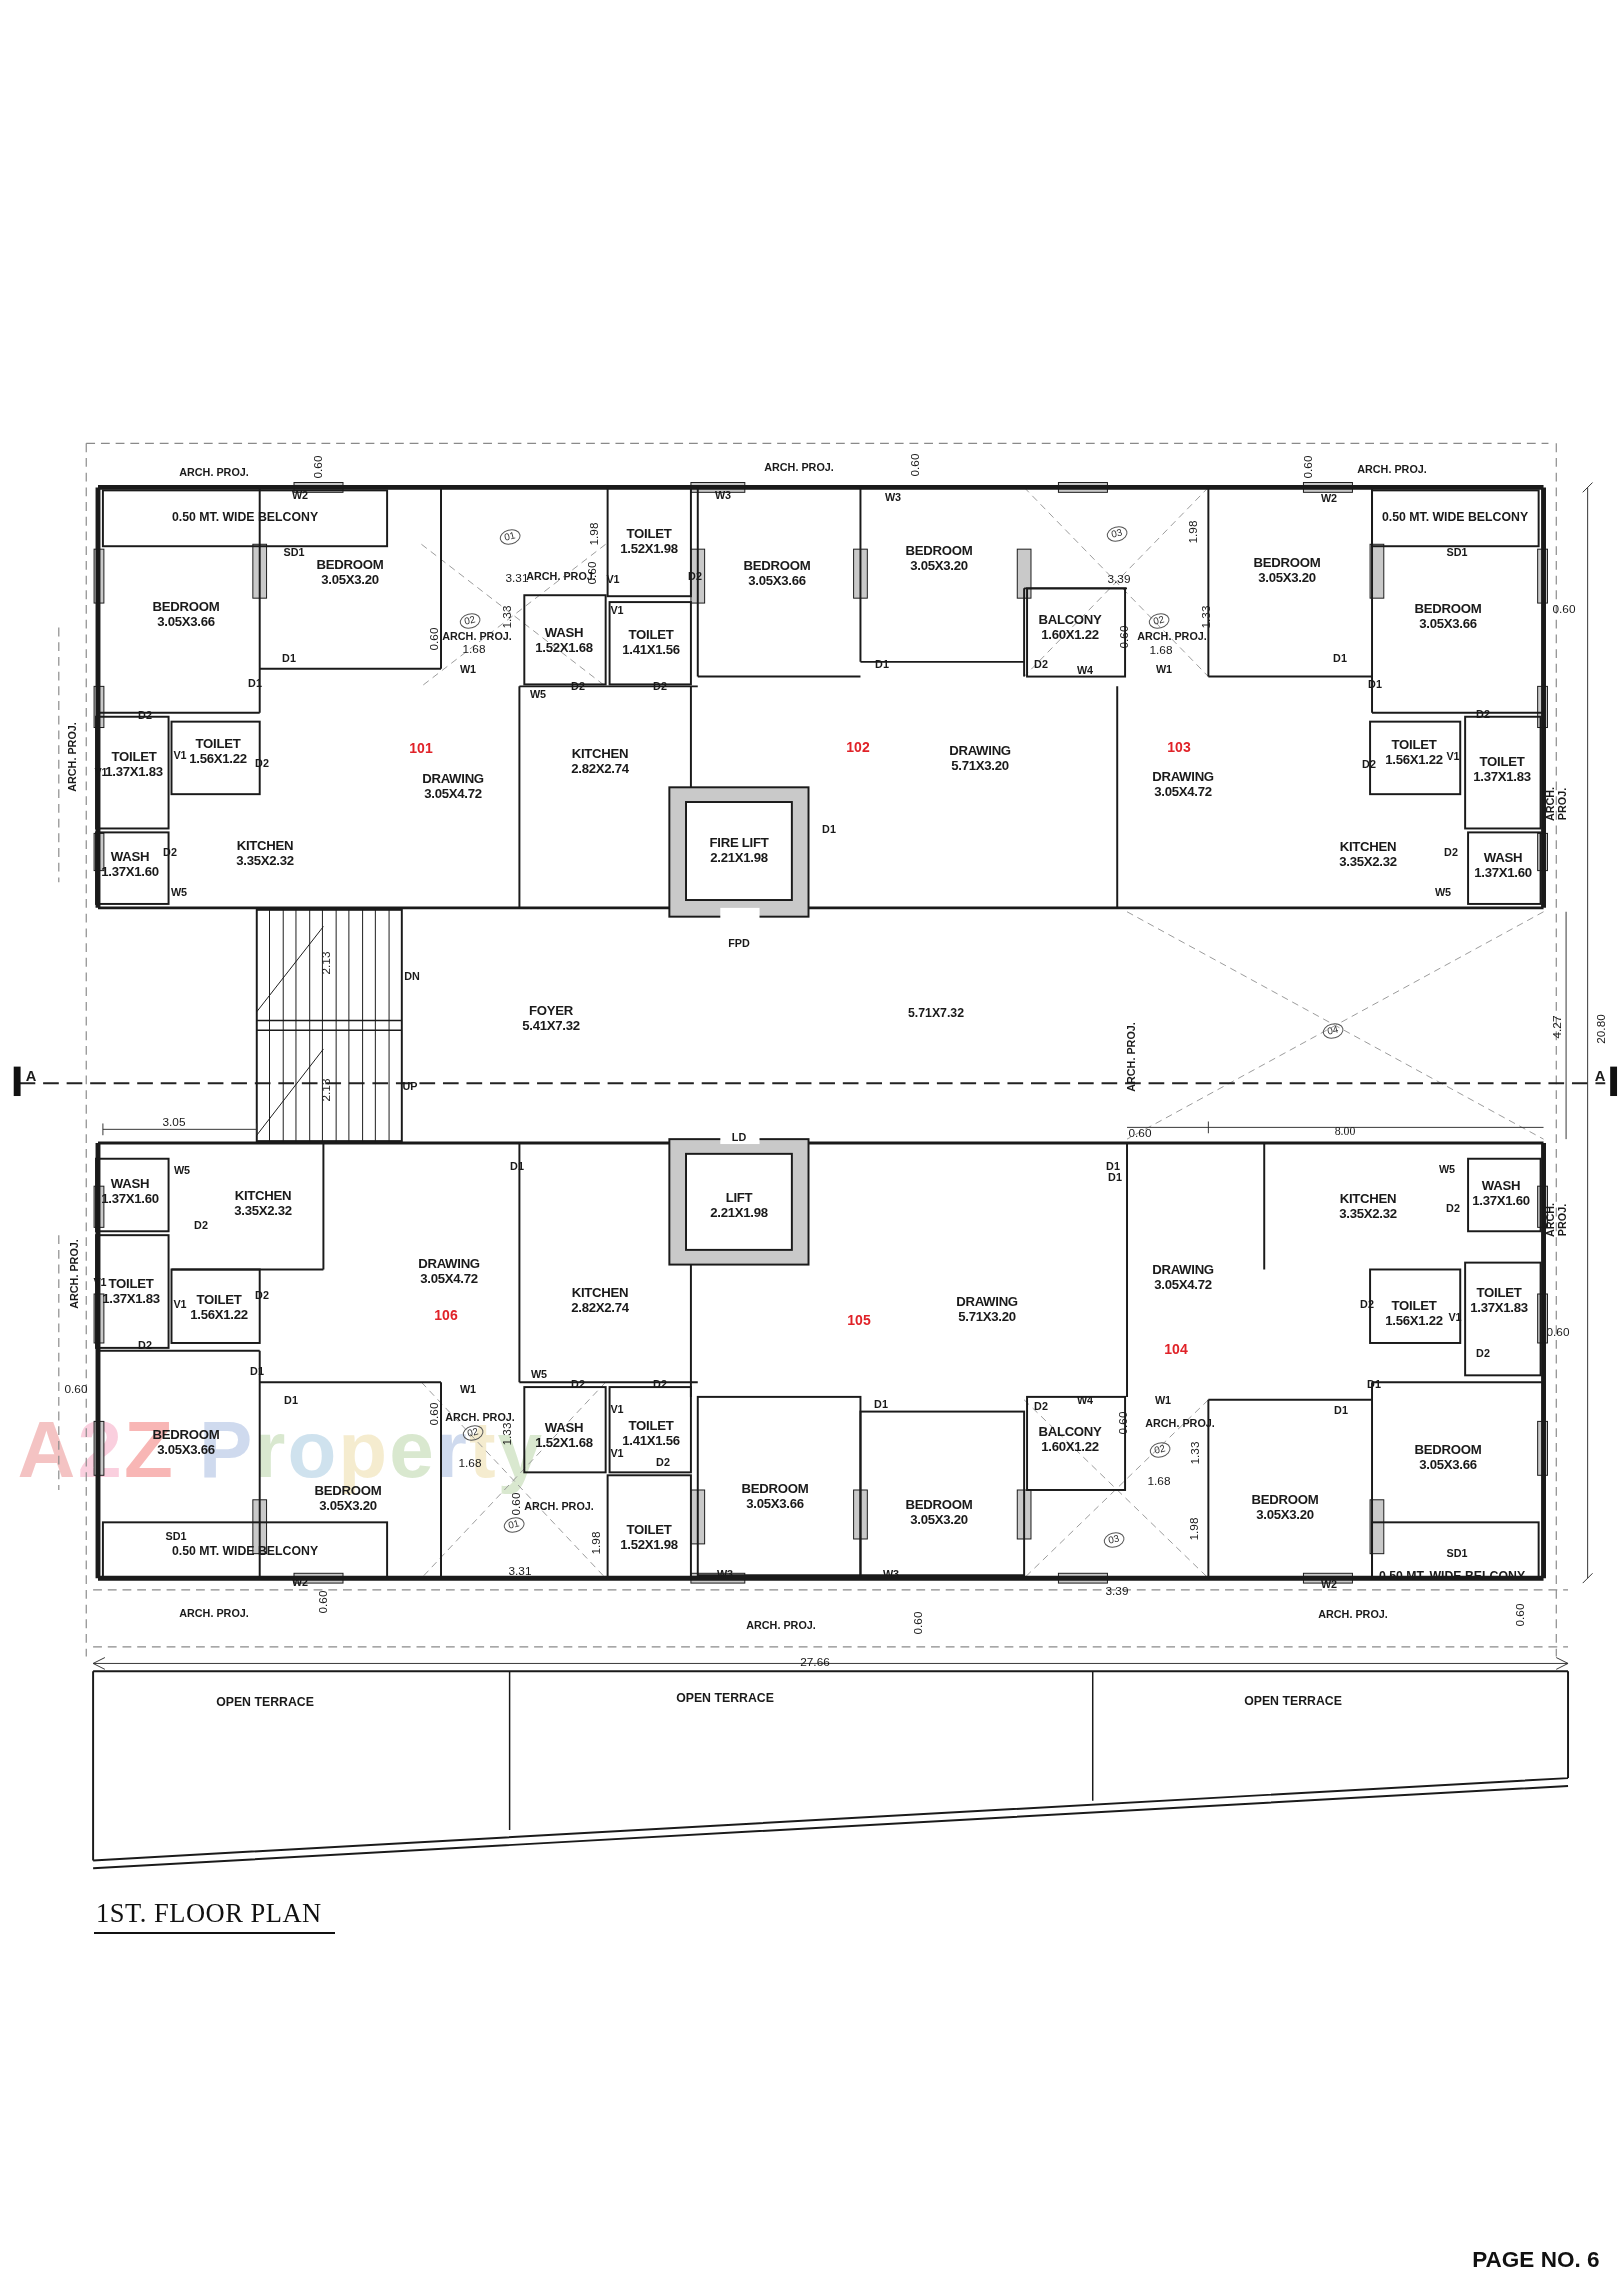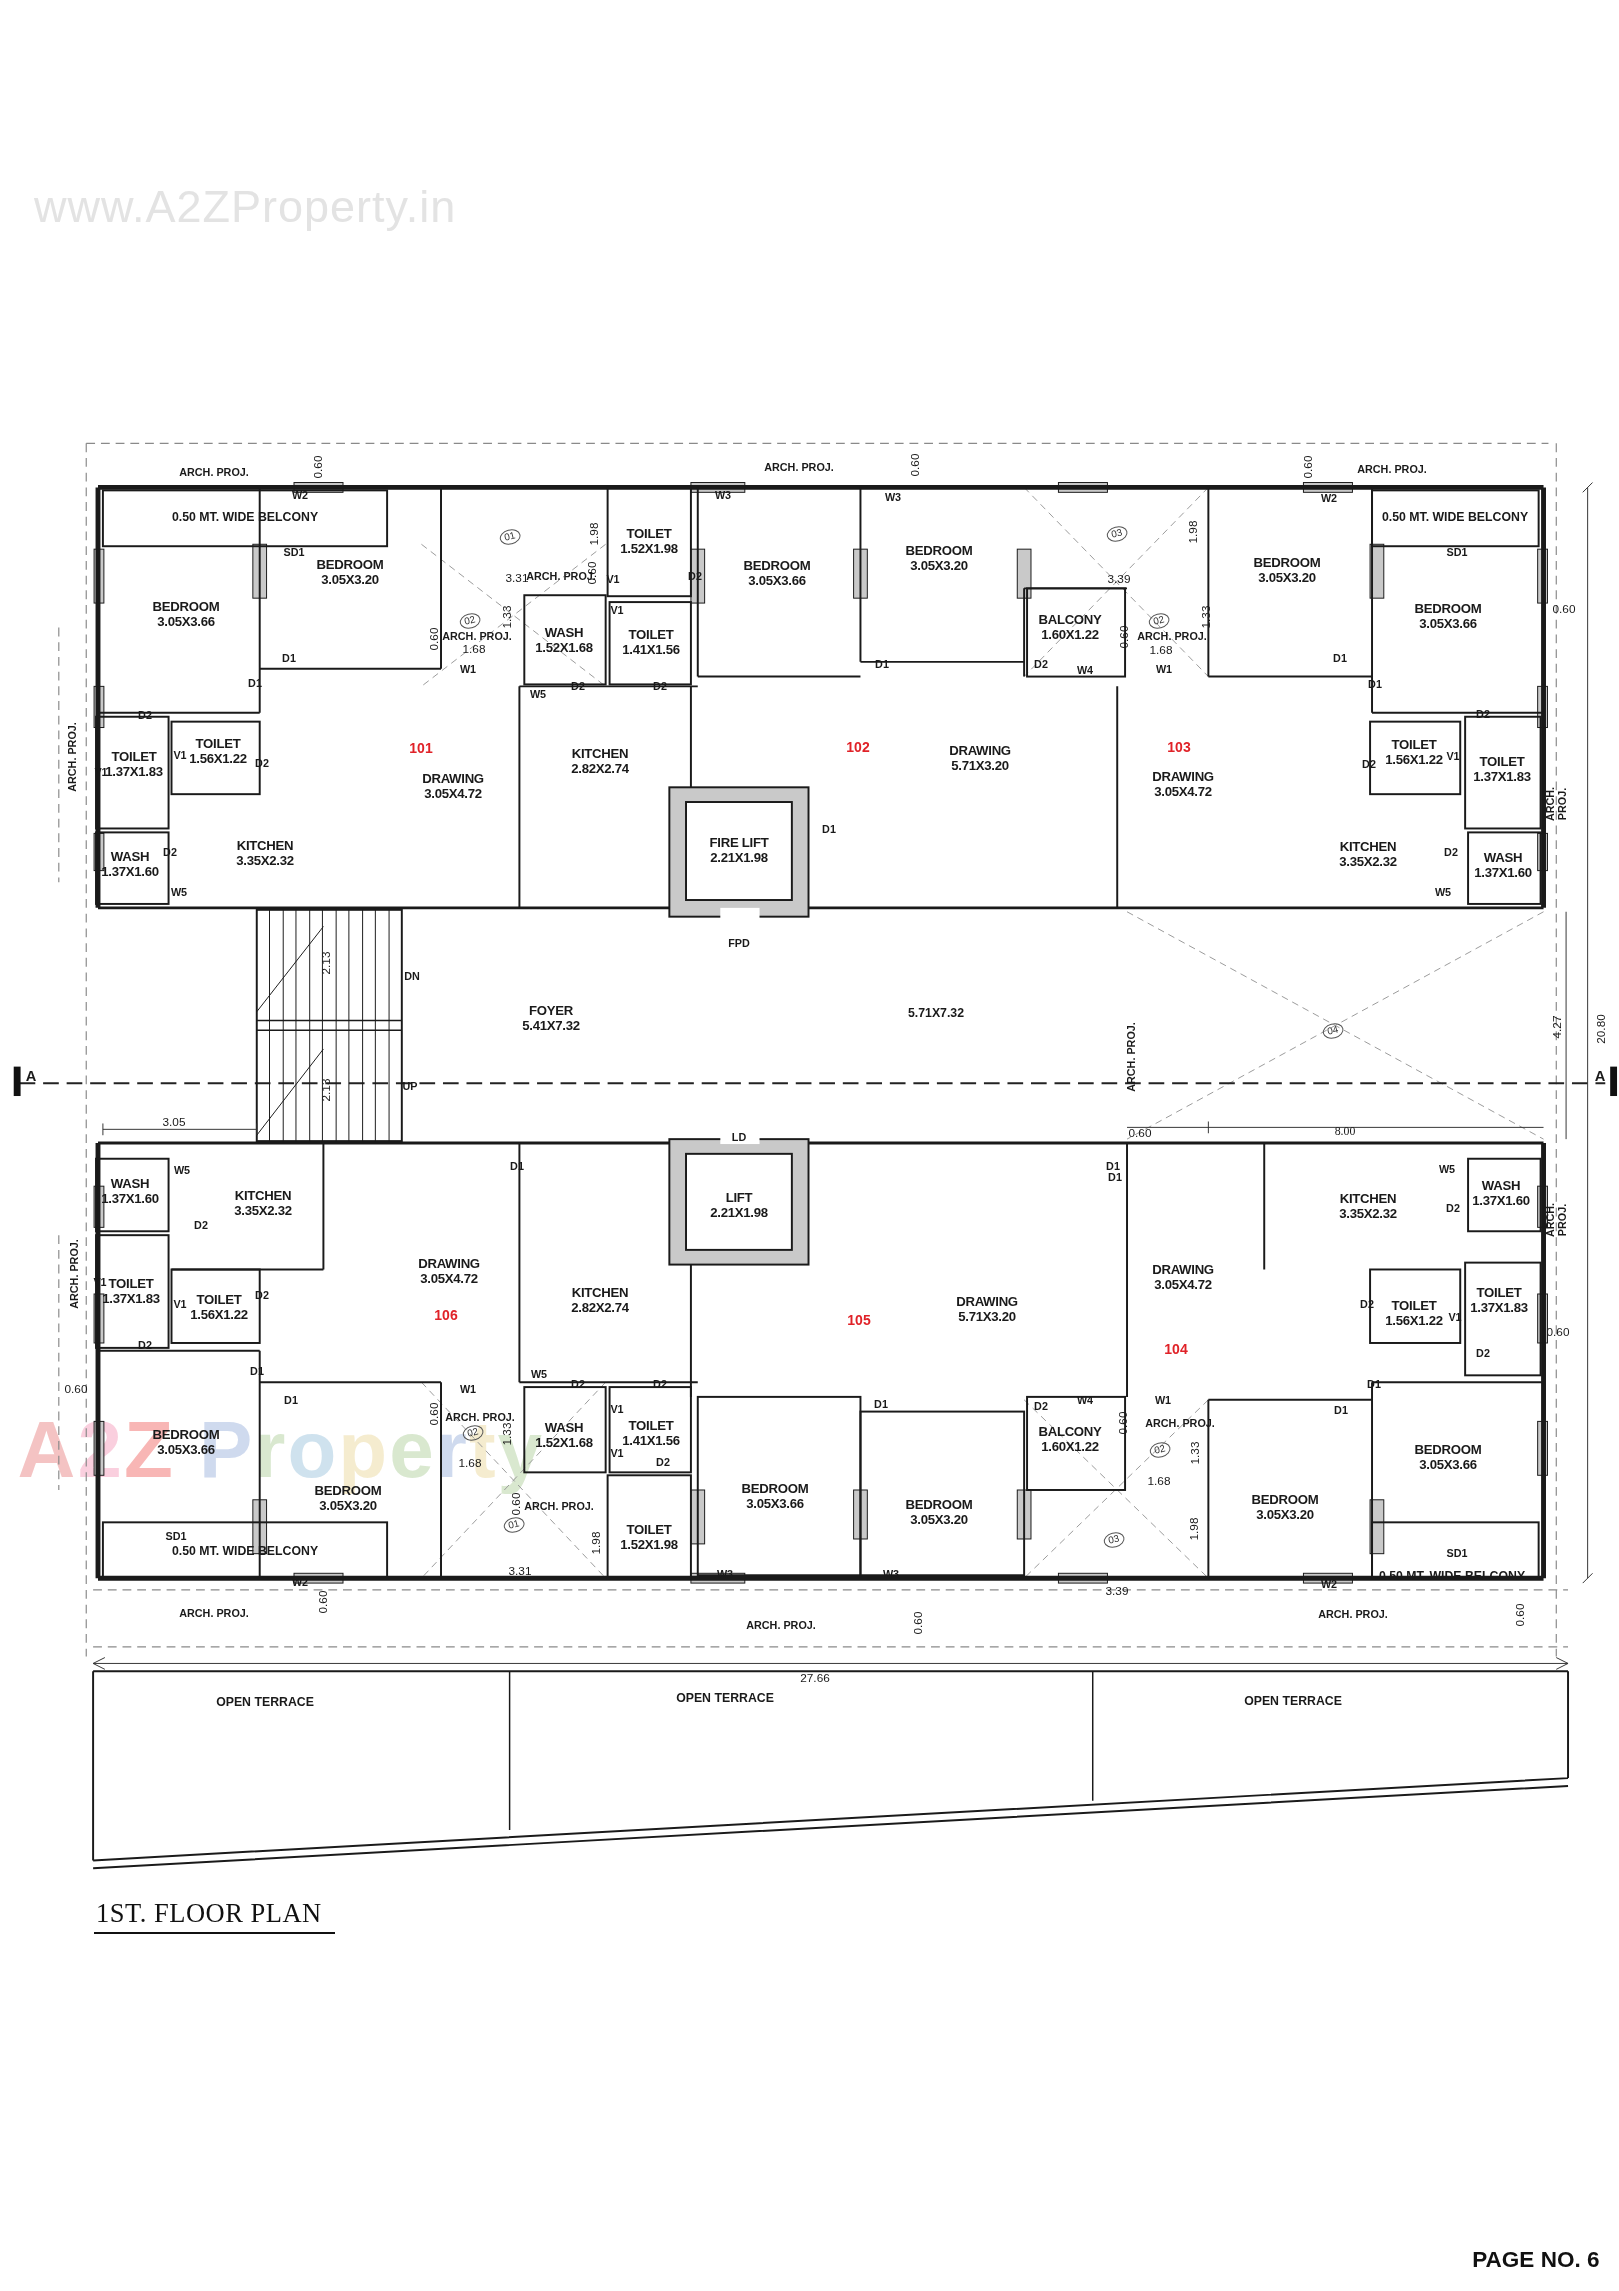--- a/index.html
+++ b/index.html
@@ -26,21 +26,20 @@
   .title{position:absolute;left:94px;top:1898px;font-family:"Liberation Serif",serif;
          font-size:26.5px;color:#111;border-bottom:2px solid #111;padding:0 13.7px 2.9px 2px;
          letter-spacing:0.5px;}
   .pageno{position:absolute;right:19.6px;top:2247px;font-size:22.5px;font-weight:bold;color:#111;}
 </style>
 </head>
 <body>
 
 <div class="canvas">
 
-  <div class="wm-top">www.A2ZProperty.in</div>
 
   <div class="wm-color"><span style="color: rgb(229, 115, 115);">A</span><span style="color: rgb(244, 143, 177);">2</span><span style="color: rgb(239, 83, 80);">Z</span><span style="color: rgb(255, 255, 255);"> </span><span style="color: rgb(143, 168, 216);">P</span><span style="color: rgb(165, 201, 143);">r</span><span style="color: rgb(143, 188, 216);">o</span><span style="color: rgb(232, 211, 143);">p</span><span style="color: rgb(165, 201, 143);">e</span><span style="color: rgb(143, 168, 216);">r</span><span style="color: rgb(232, 211, 143);">t</span><span style="color: rgb(165, 201, 143);">y</span></div>
 
   <svg width="1619" height="2292" viewBox="0 0 1652 2338">
     <g stroke="#8a8a8a" stroke-width="1.2" fill="none" stroke-dasharray="9,6">
       <path d="M88,452H1580 M88,452V1690 M1588,452V1690 M95,1622H1600 M95,1680H1600 M60,640V900 M60,1260V1520"></path>
     </g>
     <g stroke="#9a9a9a" stroke-width="1" fill="none" stroke-dasharray="7,5">
       <path d="M430,555L618,700 M618,555L430,700 M1045,497L1233,690 M1233,497L1045,690
                M430,1410L618,1610 M618,1410L430,1610 M1045,1428L1233,1610 M1233,1428L1045,1610
@@ -393,21 +392,21 @@
       <span class="lab d" style="left: 1159px; top: 1482px;">1.68</span>
       <span class="lab dv" style="left: 1196px; top: 1453px;">1.33</span>
       <span class="lab dv" style="left: 1124px; top: 1423px;">0.60</span>
       <span class="lab circ" style="left: 1114px; top: 1540px;">03</span>
       <span class="lab d" style="left: 1117px; top: 1592px;">3.39</span>
       <span class="lab dv" style="left: 1195px; top: 1529px;">1.98</span>
       <span class="lab ap" style="left: 1353px; top: 1614px;">ARCH. PROJ.</span>
       <span class="lab dv" style="left: 1521px; top: 1615px;">0.60</span>
       <span class="lab apv" style="left: 1556px; top: 1220px;">ARCH. PROJ.</span>
       <span class="lab d" style="left: 1558px; top: 1333px;">0.60</span>
-      <span class="lab d" style="left: 815px; top: 1663px; margin-top: 16px;">27.66</span>
+      <span class="lab d" style="left: 815px; top: 1663px;">27.66</span>
       <span class="lab r1" style="left: 265px; top: 1703px;">OPEN TERRACE</span>
       <span class="lab r1" style="left: 725px; top: 1699px;">OPEN TERRACE</span>
       <span class="lab r1" style="left: 1293px; top: 1702px;">OPEN TERRACE</span>
     </div>
 
   <div class="title">1ST. FLOOR PLAN</div>
 
   <div class="pageno">PAGE NO. 6</div>
 </div>
 

